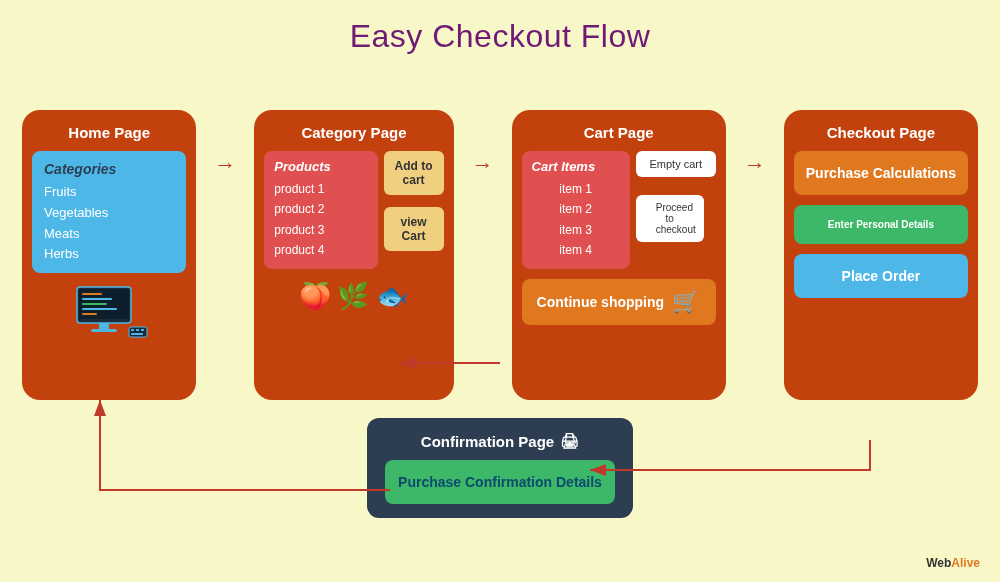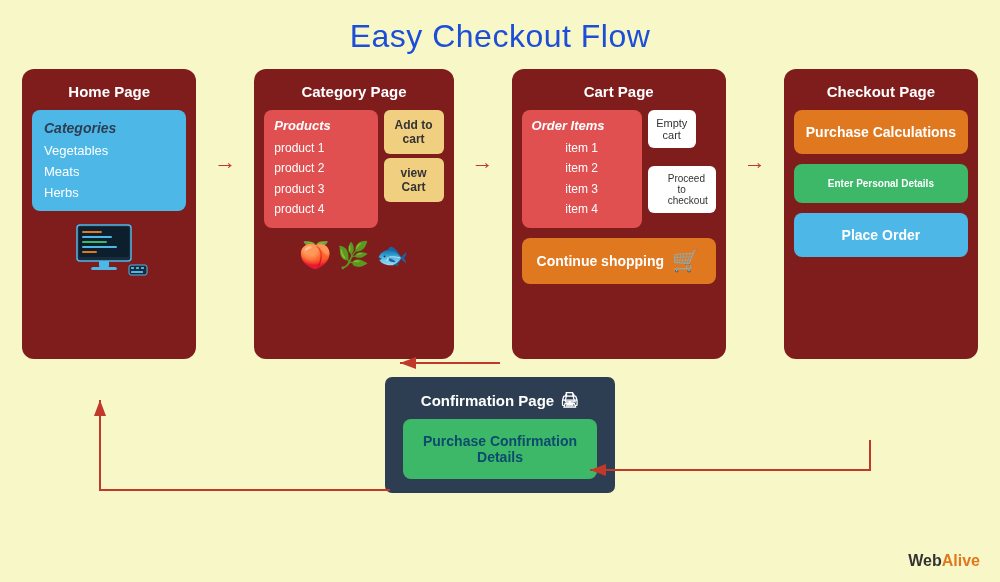--- a/index.html
+++ b/index.html
@@ -9,41 +9,42 @@
       width: 1000px;
       height: 582px;
       overflow: hidden;
       position: relative;
     }
 
     .main-title {
       text-align: center;
       font-size: 32px;
       font-weight: 400;
-      color: #1d4ed8;
+      color: #701a75;
       padding-top: 18px;
       padding-bottom: 12px;
       letter-spacing: 0.5px;
     }
 
     .flow-container {
       display: flex;
       justify-content: center;
       align-items: flex-start;
       gap: 18px;
       padding: 0 22px;
       margin-top: 2px;
     }
 
     .page-box {
-      background: #7f1d1d;
-      border-radius: 12px;
+      background: #c2410c;
+      border-radius: 18px;
       padding: 14px 10px 12px 10px;
       color: #fff;
       position: relative;
+      margin-top: 41px;
     }
 
     .page-title {
       text-align: center;
       font-size: 15px;
       font-weight: 600;
       color: #fff;
       margin-bottom: 10px;
     }
 
@@ -107,20 +108,21 @@
 
     .products-section .prod-item {
       font-size: 12px;
       color: #fff;
       line-height: 1.7;
     }
 
     .buttons-section {
       display: flex;
       flex-direction: column;
+      gap: 8px;
     }
 
     .btn-add-cart {
       background: #f0d080;
       border-radius: 6px;
       padding: 8px 6px;
       font-size: 12px;
       font-weight: 600;
       color: #333;
       text-align: center;
@@ -186,21 +188,21 @@
       gap: 8px;
     }
 
     .btn-empty-cart {
       background: #fff;
       border-radius: 6px;
       padding: 7px 5px;
       font-size: 11px;
       color: #333;
       text-align: center;
-      width: 48px;
+      width: 80px;
     }
 
     .btn-proceed {
       background: #fff;
       border-radius: 6px;
       padding: 7px 20px;
       font-size: 10px;
       color: #333;
       text-align: center;
       width: 68px;
@@ -273,23 +275,23 @@
     
     .bottom-section {
       display: flex;
       justify-content: center;
       margin-top: 18px;
       position: relative;
     }
 
     .confirmation-box {
       background: #2e3e52;
-      border-radius: 7px;
+      border-radius: 12px;
       padding: 14px 18px 14px 18px;
-      width: 230px;
+      width: 266px;
       text-align: center;
       position: relative;
     }
 
     .confirmation-box .conf-title {
       font-size: 15px;
       font-weight: 600;
       color: #fff;
       margin-bottom: 10px;
       display: flex;
@@ -306,21 +308,21 @@
       font-weight: 600;
       color: #0c4a6e;
       text-align: center;
     }
 
     
     .branding {
       position: absolute;
       bottom: 12px;
       right: 20px;
-      font-size: 16px;
+      font-size: 12px;
       font-weight: 700;
       color: #333;
     }
 
     .branding span.web {
       color: #333;
     }
     .branding span.alive {
       color: #e07820;
     }
@@ -338,20 +340,21 @@
 <body>
 
 <h1 class="main-title">Easy Checkout Flow</h1>
 
 <div class="flow-container">
 
   <div class="page-box home-box">
     <div class="page-title">Home Page</div>
     <div class="home-inner">
       <div class="cat-title">Categories</div>
+      <div class="cat-item">Fruits</div>
       <div class="cat-item">Vegetables</div>
       <div class="cat-item">Meats</div>
       <div class="cat-item">Herbs</div>
     </div>
     <div class="computer-icon">
       
       <svg width="80" height="55" viewBox="0 0 80 55">
         <rect x="8" y="2" width="54" height="36" rx="3" fill="#1a2b3c" stroke="#4db8e8" stroke-width="1.5"></rect>
         <rect x="10" y="4" width="50" height="30" rx="2" fill="#0d1f2d"></rect>
 
@@ -396,21 +399,21 @@
       <span>🐟</span>
     </div>
   </div>
 
   <div class="arrow">→</div>
 
   <div class="page-box cart-box">
     <div class="page-title">Cart Page</div>
     <div class="cart-inner">
       <div class="cart-items-section">
-        <div class="ci-title">Order Items</div>
+        <div class="ci-title">Cart Items</div>
         <div class="ci-item">item 1</div>
         <div class="ci-item">item 2</div>
         <div class="ci-item">item 3</div>
         <div class="ci-item">item 4</div>
       </div>
       <div class="cart-buttons-section">
         <div class="btn-empty-cart">Empty cart</div>
         <div class="btn-proceed">Proceed to checkout</div>
       </div>
     </div>

